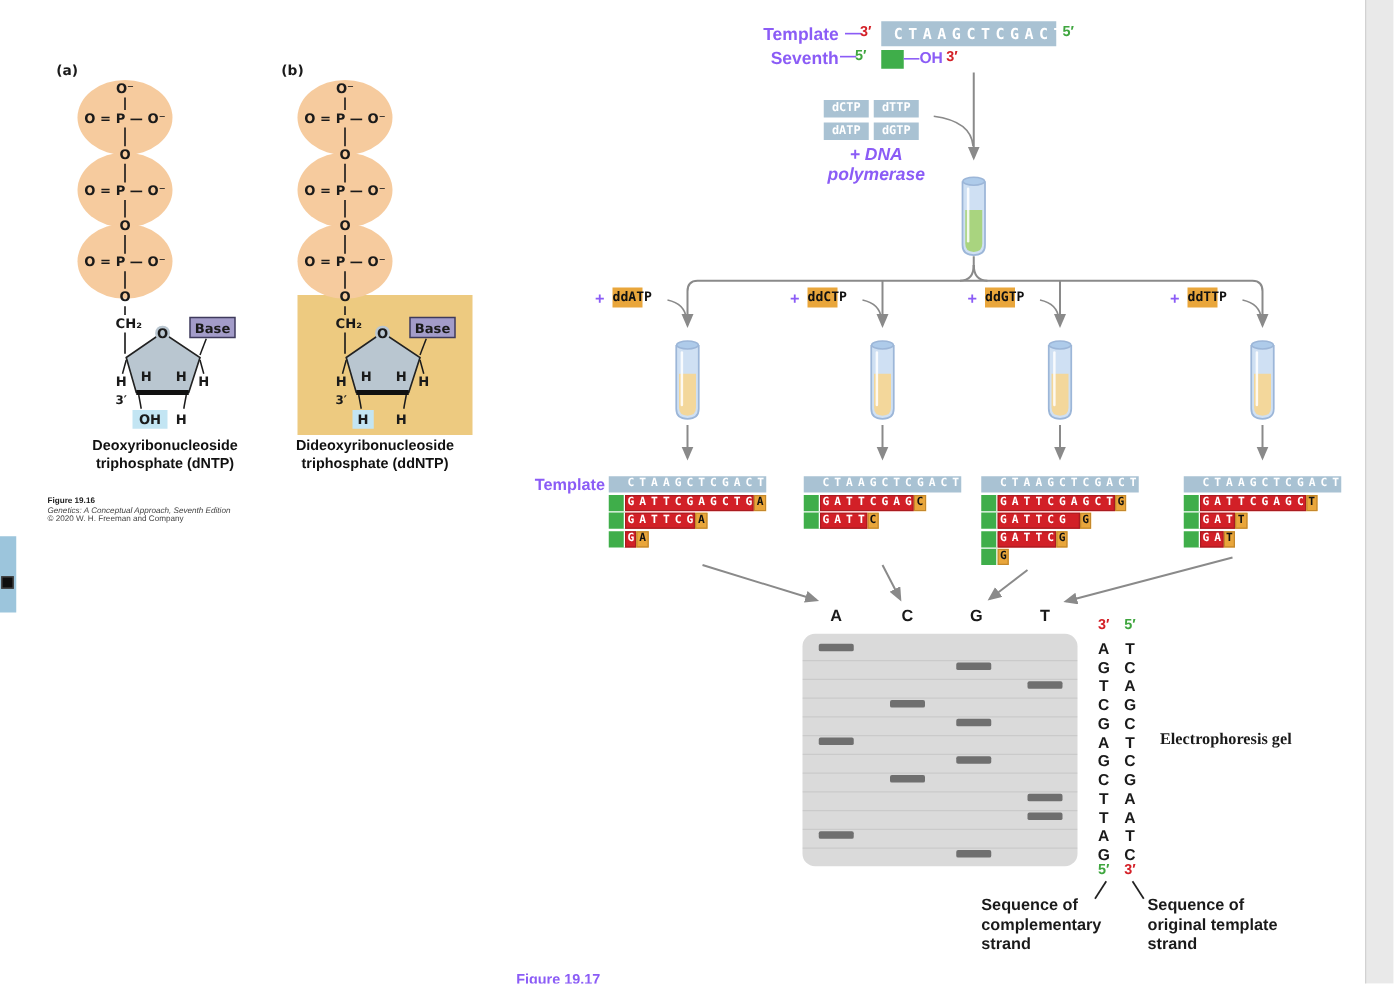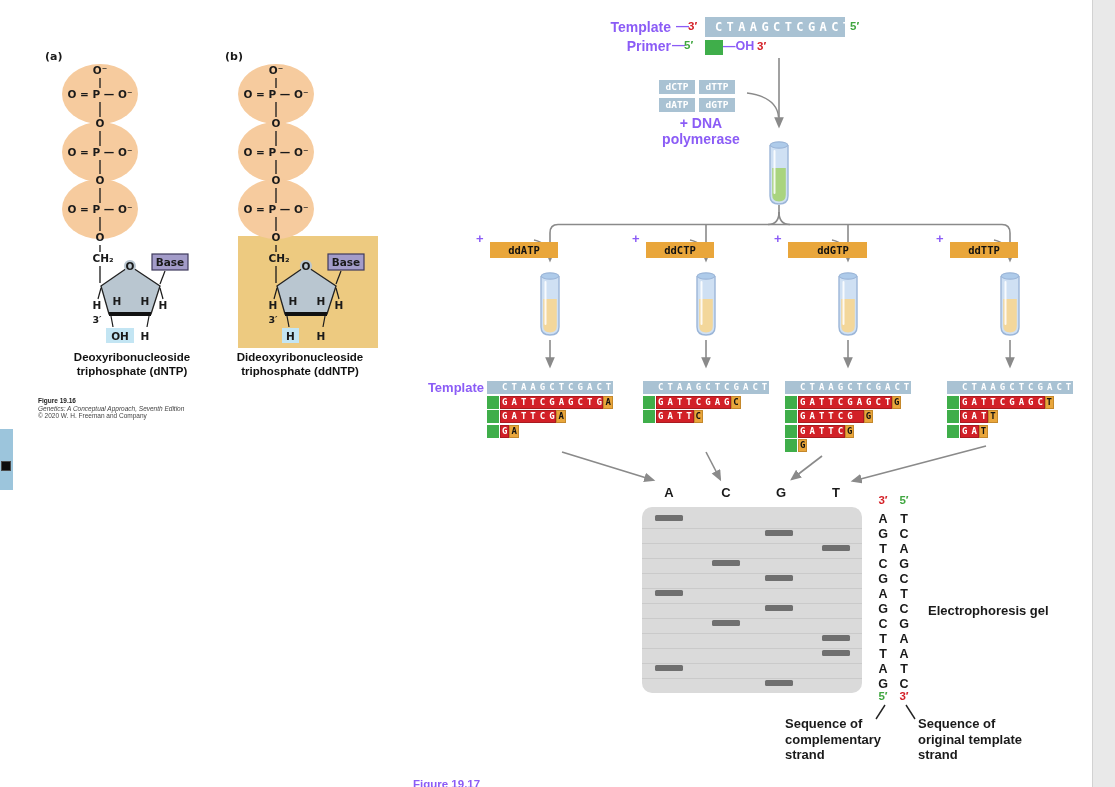--- a/index.html
+++ b/index.html
@@ -5,21 +5,21 @@
   html,body{margin:0;padding:0;}
   body{font-family:"Liberation Sans",sans-serif;background:#fff;}
   #stage{position:relative;width:1115px;height:787px;overflow:hidden;background:#ffffff;}
   .abs{position:absolute;}
   .b{font-weight:bold;color:#8b5cf6;}
   .red{color:#d42027;}
   .green{color:#3fa63f;}
   
   .tpl-big{background:#a9c2d3;color:#fff;font:bold 12px "DejaVu Sans Mono",monospace;letter-spacing:4.4px;padding-left:10px;width:130px;height:20px;line-height:20px;box-sizing:content-box;}
   .dntp-box{background:#a9c2d3;color:#fff;font:bold 9.5px "DejaVu Sans Mono",monospace;width:36px;height:14px;line-height:14px;text-align:center;}
-  .dd-box{background:#e9a63b;color:#111;font:bold 10.5px "DejaVu Sans Mono",monospace;width:68px;height:16px;line-height:16px;text-align:center;margin-top:12px;}
+  .dd-box{background:#e9a63b;color:#111;font:bold 10.5px "DejaVu Sans Mono",monospace;width:24px;height:16px;line-height:16px;text-align:left;}
   
   .seq-col{position:absolute;top:381px;}
   .seq-row{display:flex;height:13px;margin-bottom:1.5px;}
   .tpl-box{background:#a9c2d3;color:#fff;font:bold 9px "DejaVu Sans Mono",monospace;letter-spacing:4.02px;line-height:13px;padding-left:15px;width:111px;}
   .cell-green{width:13px;height:13px;background:#3fae4a;border-right:1px solid #fff;box-sizing:border-box;}
   .cell-red{background:#d22027;color:#fff;font:bold 9px "DejaVu Sans Mono",monospace;letter-spacing:4.02px;line-height:13px;padding-left:2px;box-shadow:inset 0 0 0 1px #a91b20;}
   .cell-orange{background:#e9a63b;color:#111;font:bold 9px "DejaVu Sans Mono",monospace;line-height:13px;padding-left:2px;width:7.4px;box-shadow:inset 0 0 0 1px #c4882c;}
   
   #gel{left:642px;top:507px;width:220px;height:186px;background:#dadada;border-radius:10px;overflow:hidden;}
   .gel-line{position:absolute;left:0;width:220px;height:1px;background:#cacaca;}
@@ -208,44 +208,44 @@
         </g>
       </g>
   </svg>
 
   <div class="abs b" style="left:591px;top:19px;width:80px;text-align:right;font-size:14px;">Template</div>
   <div class="abs b" style="left:676px;top:18px;font-size:13px;">—</div>
   <div class="abs b red" style="left:688px;top:20px;font-size:11.5px;">3′</div>
   <div class="abs tpl-big" style="left:705px;top:17px;">CTAAGCTCGACT</div>
   <div class="abs b green" style="left:850px;top:20px;font-size:11.5px;">5′</div>
 
-  <div class="abs b" style="left:591px;top:38px;width:80px;text-align:right;font-size:14px;">Primer</div>
+  <div class="abs b" style="left:591px;top:38px;width:80px;text-align:right;font-size:14px;">Seventh</div>
   <div class="abs b" style="left:672px;top:37px;font-size:13px;">—</div>
   <div class="abs b green" style="left:684px;top:39px;font-size:11.5px;">5′</div>
   <div class="abs" style="left:705px;top:40px;width:18px;height:15px;background:#3fae4a;"></div>
   <div class="abs b" style="left:723px;top:39px;font-size:12.5px;">—OH</div>
   <div class="abs b red" style="left:757px;top:40px;font-size:11.5px;">3′</div>
 
   <div class="abs" style="left:659px;top:80px;display:grid;grid-template-columns:36px 36px;gap:4px;">
     <div class="dntp-box">dCTP</div>
     <div class="dntp-box">dTTP</div>
     <div class="dntp-box">dATP</div>
     <div class="dntp-box">dGTP</div>
   </div>
-  <div class="abs b" style="left:649px;top:116px;width:104px;text-align:center;font-size:14px;line-height:15.5px;">
+  <div class="abs b" style="left:649px;top:116px;width:104px;text-align:center;font-size:14px;line-height:15.5px;font-style:italic;">
     <div>+ DNA</div>
     <div>polymerase</div>
   </div>
 
   <div class="abs b" style="left:476px;top:231px;font-size:13px;">+</div>
   <div class="abs dd-box" style="left:490px;top:230px;">ddATP</div>
   <div class="abs b" style="left:632px;top:231px;font-size:13px;">+</div>
   <div class="abs dd-box" style="left:646px;top:230px;">ddCTP</div>
   <div class="abs b" style="left:774px;top:231px;font-size:13px;">+</div>
-  <div class="abs dd-box" style="left:788px;top:230px;padding-left:11px;">ddGTP</div>
+  <div class="abs dd-box" style="left:788px;top:230px;">ddGTP</div>
   <div class="abs b" style="left:936px;top:231px;font-size:13px;">+</div>
   <div class="abs dd-box" style="left:950px;top:230px;">ddTTP</div>
 
   <div class="abs b" style="left:404px;top:380px;width:80px;text-align:right;font-size:13px;">Template</div>
   <div class="seq-col" style="left:487px;">
       <div class="seq-row">
         <div class="tpl-box">CTAAGCTCGACT</div>
       </div>
       <div class="seq-row">
         <div class="cell-green"></div>
@@ -380,21 +380,21 @@
       <div class="side-letter" style="left: 896px; top: 602px;">C</div>
       <div class="side-letter" style="left: 896px; top: 617px;">G</div>
       <div class="side-letter" style="left: 896px; top: 632px;">A</div>
       <div class="side-letter" style="left: 896px; top: 647px;">A</div>
       <div class="side-letter" style="left: 896px; top: 662px;">T</div>
       <div class="side-letter" style="left: 896px; top: 677px;">C</div>
     </div>
   <div class="abs prime green" style="left:875px;top:690px;">5′</div>
   <div class="abs prime red" style="left:896px;top:690px;">3′</div>
 
-  <div class="abs footer-label" style="left:928px;top:603px;width:140px;">Electrophoresis gel</div>
+  <div class="abs footer-label" style="left:928px;top:583px;width:140px;font-family:Liberation Serif, serif;">Electrophoresis gel</div>
 
   <div class="abs footer-label" style="left:785px;top:716px;">
     <div>Sequence of</div>
     <div>complementary</div>
     <div>strand</div>
   </div>
   <div class="abs footer-label" style="left:918px;top:716px;">
     <div>Sequence of</div>
     <div>original template</div>
     <div>strand</div>

